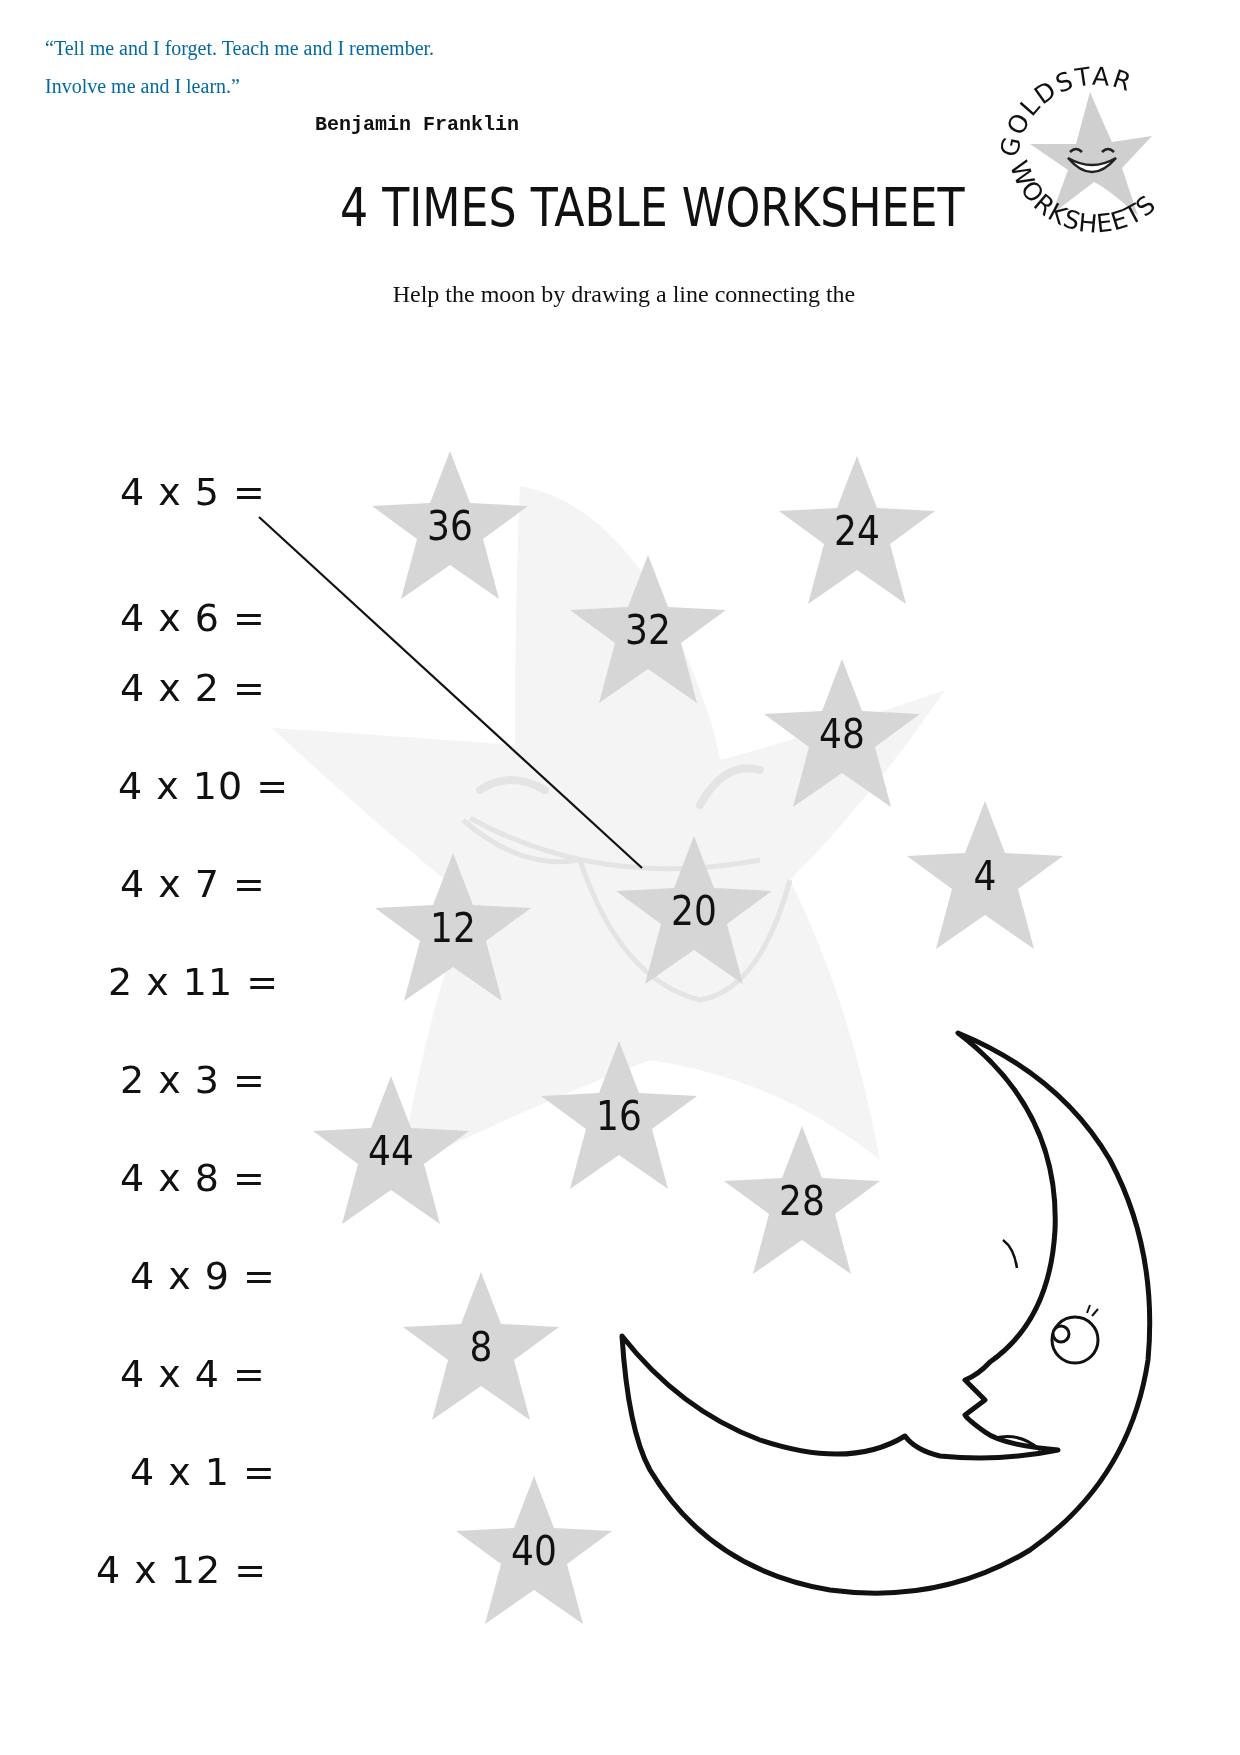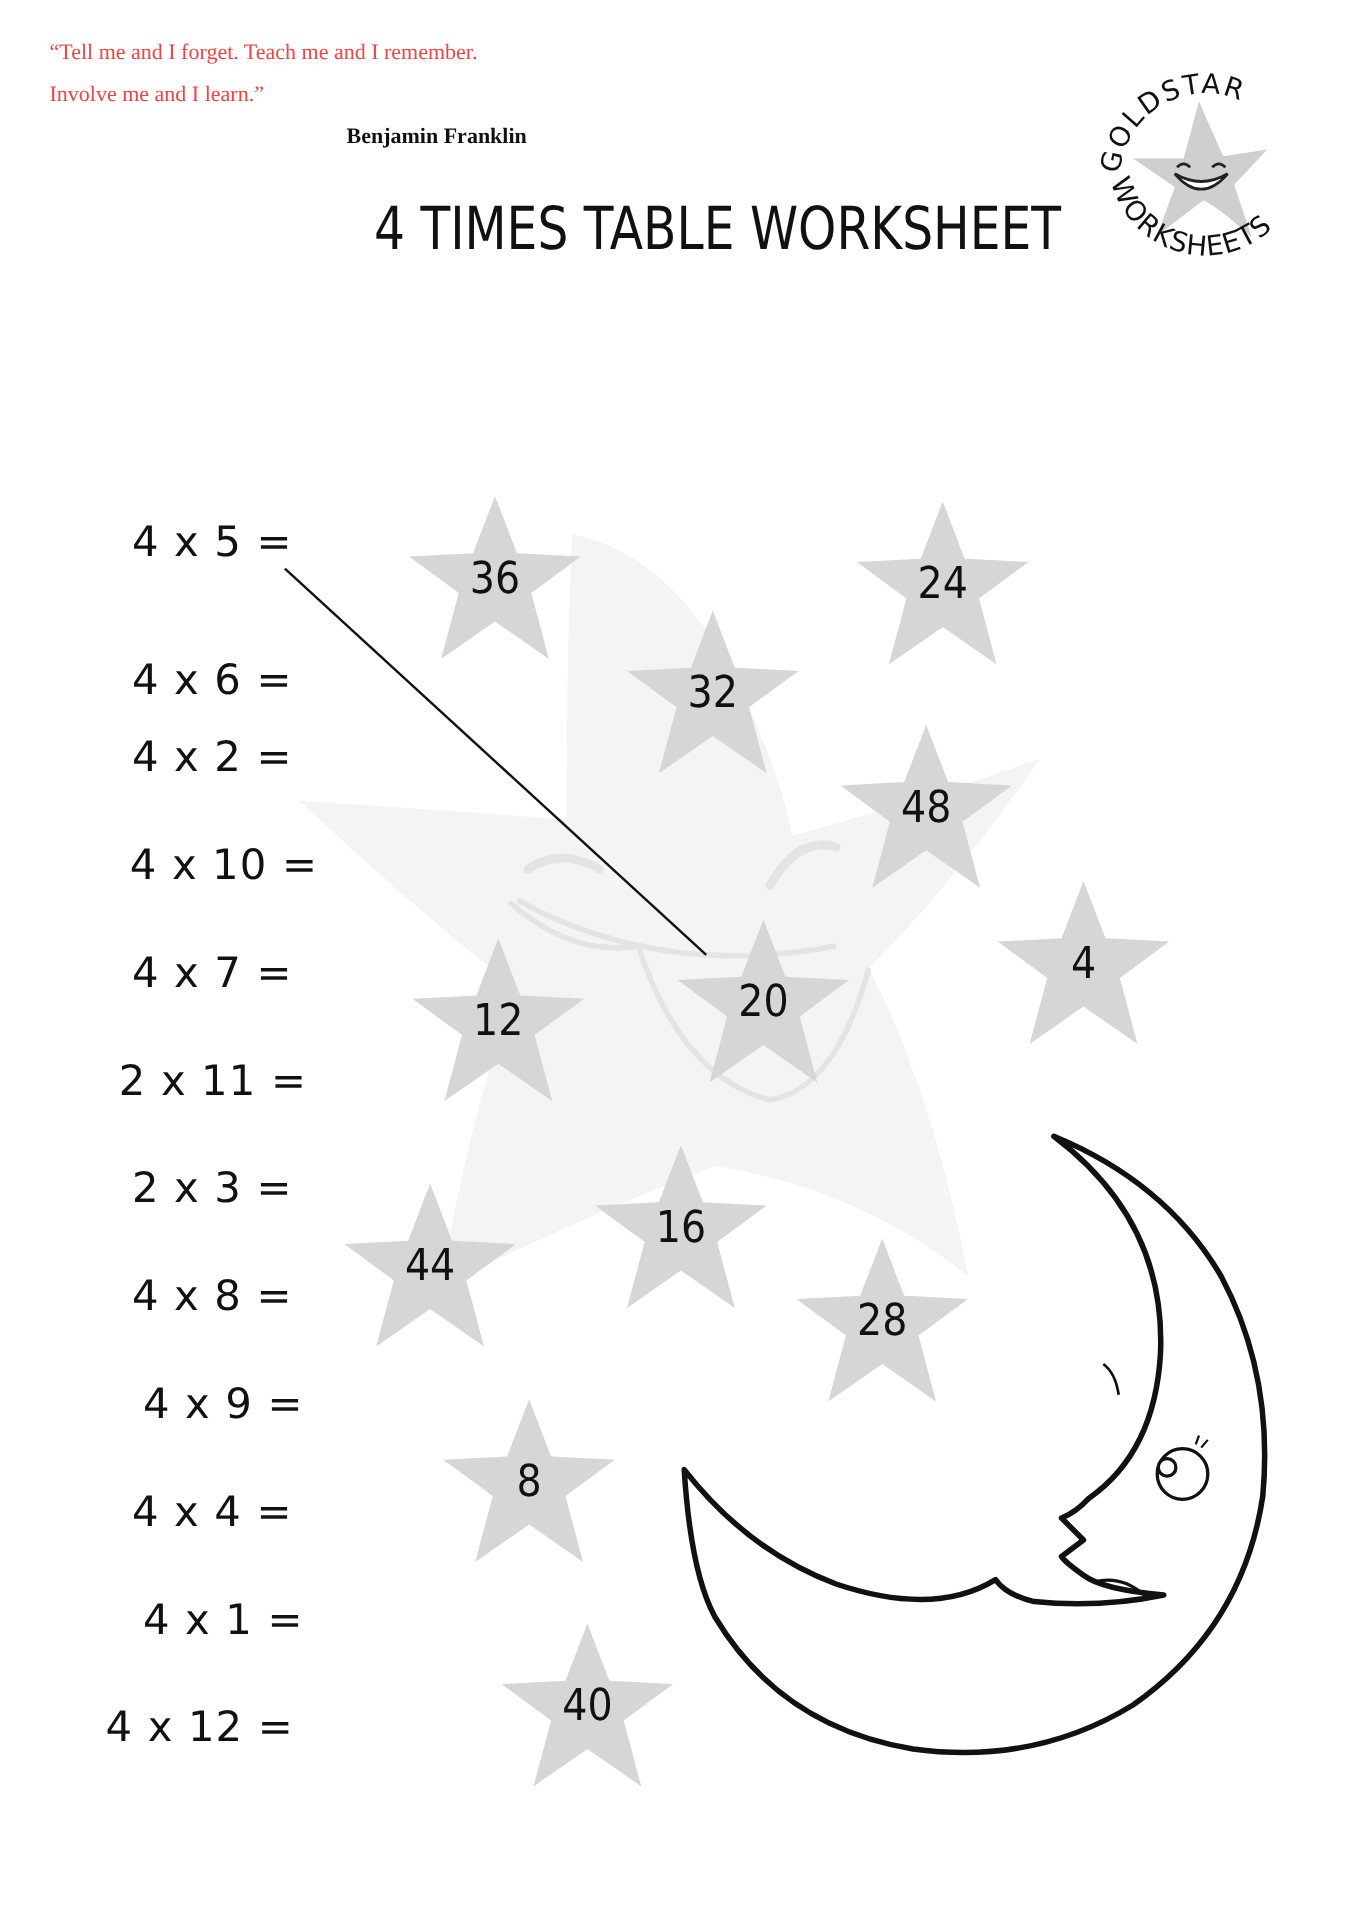--- a/index.html
+++ b/index.html
@@ -1,19 +1,19 @@
 <!DOCTYPE html>
 <html><head>
 <meta charset="utf-8">
 <style>
   html, body { margin:0; padding:0; background:#ffffff; }
   body { width:1240px; height:1755px; position:relative; overflow:hidden; font-family:"Liberation Sans", sans-serif; color:#111; }
   .abs { position:absolute; }
-  .quote { font-family:"Liberation Serif", serif; font-size:20px; color:#ef4444; white-space:nowrap; }
-  .author { font-family:Liberation Serif, serif; font-weight:bold; font-size:20px; white-space:nowrap; }
+  .quote { font-family:"Liberation Serif", serif; font-size:20px; color:#0369a1; white-space:nowrap; }
+  .author { font-family:Liberation Mono, monospace; font-weight:bold; font-size:20px; white-space:nowrap; }
   .title { font-family:"DejaVu Sans", sans-serif; font-size:54px; letter-spacing:0px; transform:scaleX(0.82); transform-origin:left top; white-space:nowrap; color:#111; font-weight:normal; }
   .subtitle { font-family:"Liberation Serif", serif; font-size:24px; text-align:center; width:700px; line-height:37px; color:#111; }
   .eq { font-family:"DejaVu Sans", sans-serif; font-size:38px; white-space:nowrap; color:#111; letter-spacing:1px; }
   .star { position:absolute; width:156px; height:148px; }
   .star svg { position:absolute; left:0; top:0; width:156px; height:148px; }
   .star .num { position:absolute; left:0; width:156px; top:52px; text-align:center; font-family:"DejaVu Sans", sans-serif; font-size:40px; color:#111; transform:scaleX(0.9); }
   svg.layer { position:absolute; left:0; top:0; }
 </style>
 </head>
 <body>
@@ -32,20 +32,21 @@
     <path d="M80 102 Q86 96 92 102 M112 102 Q118 96 124 102" stroke="#222" stroke-width="2.5" fill="none"></path>
     <path d="M78 108 Q102 136 126 108 Q102 122 78 108 Z" fill="#fff" stroke="#222" stroke-width="2.5"></path>
     <text font-family="DejaVu Sans, sans-serif" font-size="25" fill="#111" letter-spacing="2"><textPath href="#arcTop">GOLDSTAR</textPath></text>
     <text font-family="DejaVu Sans, sans-serif" font-size="25" fill="#111" letter-spacing="1"><textPath href="#arcBot" startOffset="6%">WORKSHEETS</textPath></text>
   </svg>
 </div>
 
 <div class="abs title" style="left:340px; top:176px;">4 TIMES TABLE WORKSHEET</div>
 
 <div class="abs subtitle" style="left:274px; top:276px;">
+  <div>Help the moon by drawing a line connecting the</div>
 </div>
 
 <svg class="layer" width="1240" height="1755">
   <path d="M520 486 Q600 500 660 600 Q710 700 720 760 Q830 730 945 690 Q870 800 790 880 Q850 1000 880 1160 Q780 1080 650 1060 Q520 1110 400 1170 Q430 1000 470 900 Q370 820 272 728 Q380 735 515 745 Q515 600 520 486 Z" fill="#f4f4f4"></path>
   <path d="M480 790 Q510 770 545 790" stroke="#e4e4e4" stroke-width="8" fill="none" stroke-linecap="round"></path>
   <path d="M700 805 Q725 760 760 770" stroke="#e4e4e4" stroke-width="8" fill="none" stroke-linecap="round"></path>
   <path d="M463 820 Q520 870 580 860 Q620 980 700 1000 Q760 990 790 880" stroke="#e4e4e4" stroke-width="5" fill="none"></path>
   <path d="M470 818 Q600 890 760 860" stroke="#e4e4e4" stroke-width="5" fill="none"></path>
 </svg>
 

